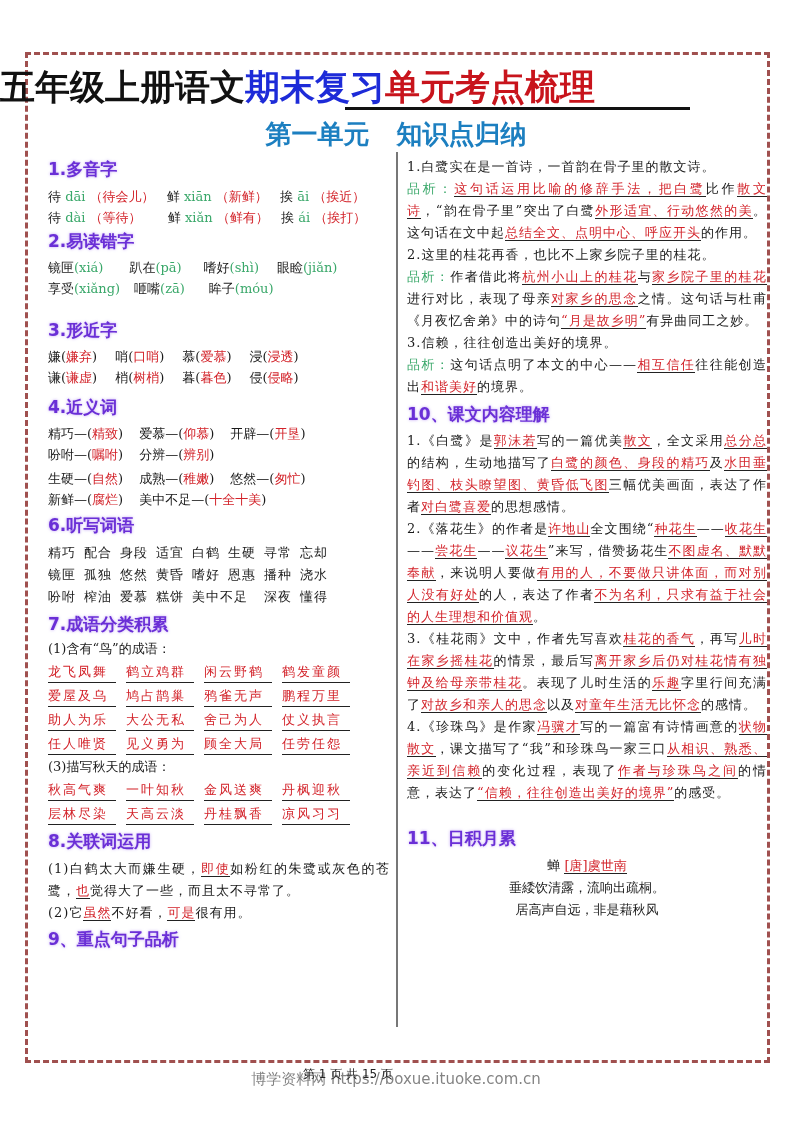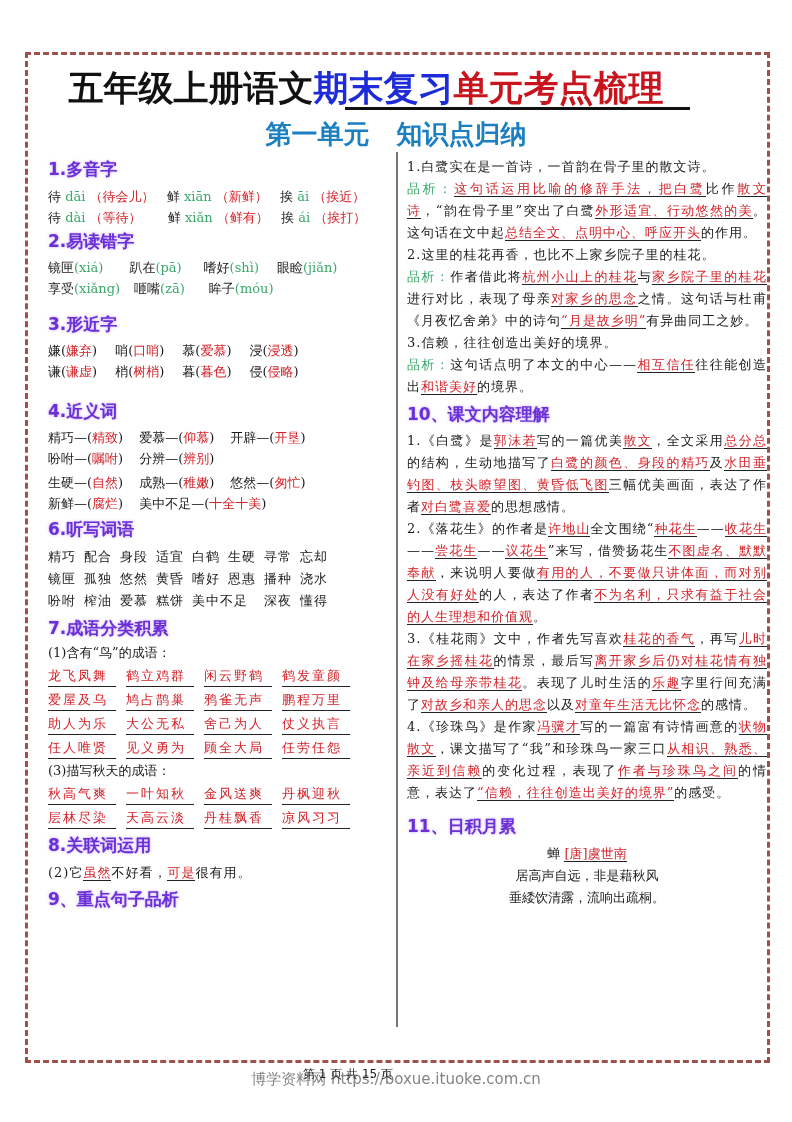--- a/index.html
+++ b/index.html
@@ -3,22 +3,22 @@
 <meta charset="utf-8">
 <style>
   * { box-sizing: border-box; margin: 0; padding: 0; }
   html, body { width: 792px; height: 1122px; background: #fff; overflow: hidden; }
   body { position: relative; font-family: "DejaVu Serif", "Liberation Serif", serif; color: #1a1a1a; }
   .frame {
     position: absolute; left: 25px; top: 52px; width: 745px; height: 1011px;
     border: 3px dashed #a0504f;
   }
   .title {
-    position: absolute; left: 0; width: 732px; top: 66px; text-align: center;
-    font-family: Liberation Sans, sans-serif; font-weight: bold;
+    position: absolute; left: 0; width: 732px; top: 66px; 
+    font-family: Liberation Serif, serif; font-weight: bold;
     font-size: 35px; letter-spacing: 0px; line-height: 44px;
   }
   .title .t1 { color: #111; }
   .title .t2 { color: #1d2bd8; }
   .title .t3 { color: #c8141c; }
   .title-rule { position: absolute; left: 345px; top: 107px; width: 345px; height: 3px; border-top: 2px solid #111; border-bottom: 1px solid #111; }
   .subtitle {
     position: absolute; left: 0; width: 792px; top: 116px; text-align: center;
     font-family: "DejaVu Sans", "Liberation Sans", sans-serif; font-weight: bold;
     font-size: 26px; color: #1c7fc0; line-height: 36px; word-spacing: 18px;
@@ -98,30 +98,30 @@
 
   <div class="h">2.易读错字</div>
   <div style="height:3px"></div>
   <div class="row">
     <span>镜匣</span><span class="py">(xiá)</span><span class="gap" style="width:26px"></span><span>趴在</span><span class="py">(pā)</span><span class="gap" style="width:22px"></span><span>嗜好</span><span class="py">(shì)</span><span class="gap" style="width:18px"></span><span>眼睑</span><span class="py">(jiǎn)</span>
   </div>
   <div class="row">
     <span>享受</span><span class="py">(xiǎng)</span><span class="gap" style="width:14px"></span><span>咂嘴</span><span class="py">(zā)</span><span class="gap" style="width:24px"></span><span>眸子</span><span class="py">(móu)</span>
   </div>
 
-  <div class="h" style="margin-top:12px">3.形近字</div>
+  <div class="h" style="margin-top:18px">3.形近字</div>
   <div style="height:3px"></div>
   <div class="row">
     <span>嫌</span>(<span class="red">嫌弃</span>)<span class="gap" style="width:18px"></span><span>哨</span>(<span class="red">口哨</span>)<span class="gap" style="width:18px"></span><span>慕</span>(<span class="red">爱慕</span>)<span class="gap" style="width:18px"></span><span>浸</span>(<span class="red">浸透</span>)
   </div>
   <div class="row">
     <span>谦</span>(<span class="red">谦虚</span>)<span class="gap" style="width:18px"></span><span>梢</span>(<span class="red">树梢</span>)<span class="gap" style="width:18px"></span><span>暮</span>(<span class="red">暮色</span>)<span class="gap" style="width:18px"></span><span>侵</span>(<span class="red">侵略</span>)
   </div>
 
-  <div class="h" style="margin-top:16px">4.近义词</div>
+  <div class="h" style="margin-top:6px">4.近义词</div>
   <div style="height:3px"></div>
   <div class="row">
     <span>精巧</span>—(<span class="red">精致</span>)<span class="gap" style="width:16px"></span><span>爱慕</span>—(<span class="red">仰慕</span>)<span class="gap" style="width:16px"></span><span>开辟</span>—(<span class="red">开垦</span>)
   </div>
   <div class="row">
     <span>吩咐</span>—(<span class="red">嘱咐</span>)<span class="gap" style="width:16px"></span><span>分辨</span>—(<span class="red">辨别</span>)
   </div>
 
   <div style="height:3px"></div>
   <div class="row">
@@ -148,20 +148,21 @@
   <div class="idiom-row"><span class="idiom">龙飞凤舞</span><span class="idiom">鹤立鸡群</span><span class="idiom">闲云野鹤</span><span class="idiom">鹤发童颜</span></div>
   <div class="idiom-row"><span class="idiom">爱屋及乌</span><span class="idiom">鸠占鹊巢</span><span class="idiom">鸦雀无声</span><span class="idiom">鹏程万里</span></div>
   <div class="idiom-row"><span class="idiom">助人为乐</span><span class="idiom">大公无私</span><span class="idiom">舍己为人</span><span class="idiom">仗义执言</span></div>
   <div class="idiom-row"><span class="idiom">任人唯贤</span><span class="idiom">见义勇为</span><span class="idiom">顾全大局</span><span class="idiom">任劳任怨</span></div>
   <div class="row" style="line-height:22px">(3)描写秋天的成语：</div>
   <div class="idiom-row"><span class="idiom">秋高气爽</span><span class="idiom">一叶知秋</span><span class="idiom">金风送爽</span><span class="idiom">丹枫迎秋</span></div>
   <div class="idiom-row"><span class="idiom">层林尽染</span><span class="idiom">天高云淡</span><span class="idiom">丹桂飘香</span><span class="idiom">凉风习习</span></div>
 
   <div class="h" style="margin-top:2px">8.关联词运用</div>
   <div style="height:4px"></div>
+  <div class="para"><span>(1)白鹤太大而嫌生硬，</span><span class="red ul">即使</span><span>如粉红的朱鹭或灰色的苍鹭，</span><span class="red ul">也</span><span>觉得大了一些，而且太不寻常了。</span></div>
   <div class="para"><span>(2)它</span><span class="red ul">虽然</span><span>不好看，</span><span class="red ul">可是</span><span>很有用。</span></div>
 
   <div class="h" style="margin-top:2px">9、重点句子品析</div>
 </div>
 
 <div class="col right">
   <div class="para">1.白鹭实在是一首诗，一首韵在骨子里的散文诗。</div>
   <div class="para">
     <span class="green">品析：</span><span class="red ul">这句话运用比喻的修辞手法，把白鹭</span><span>比作</span><span class="red ul">散文诗</span><span>，“韵在骨子里”突出了白鹭</span><span class="red ul">外形适宜、行动悠然的美</span><span>。这句话在文中起</span><span class="red ul">总结全文、点明中心、呼应开头</span><span>的作用。</span>
   </div>
@@ -182,21 +183,21 @@
   <div class="para">
     <span>2.《落花生》的作者是</span><span class="red ul">许地山</span><span>全文围绕“</span><span class="red ul">种花生</span><span>——</span><span class="red ul">收花生</span><span>——</span><span class="red ul">尝花生</span><span>——</span><span class="red ul">议花生</span><span>”来写，借赞扬花生</span><span class="red ul">不图虚名、默默奉献</span><span>，来说明人要做</span><span class="red ul">有用的人，不要做只讲体面，而对别人没有好处</span><span>的人，表达了作者</span><span class="red ul">不为名利，只求有益于社会的人生理想和价值观</span><span>。</span>
   </div>
   <div class="para">
     <span>3.《桂花雨》文中，作者先写喜欢</span><span class="red ul">桂花的香气</span><span>，再写</span><span class="red ul">儿时在家乡摇桂花</span><span>的情景，最后写</span><span class="red ul">离开家乡后仍对桂花情有独钟及给母亲带桂花</span><span>。表现了儿时生活的</span><span class="red ul">乐趣</span><span>字里行间充满了</span><span class="red ul">对故乡和亲人的思念</span><span>以及</span><span class="red ul">对童年生活无比怀念</span><span>的感情。</span>
   </div>
   <div class="para">
     <span>4.《珍珠鸟》是作家</span><span class="red ul">冯骥才</span><span>写的一篇富有诗情画意的</span><span class="red ul">状物散文</span><span>，课文描写了“我”和珍珠鸟一家三口</span><span class="red ul">从相识、熟悉、亲近到信赖</span><span>的变化过程，表现了</span><span class="red ul">作者与珍珠鸟之间</span><span>的情意，表达了</span><span class="red ul">“信赖，往往创造出美好的境界”</span><span>的感受。</span>
   </div>
 
-  <div class="h" style="margin-top:9px">11、日积月累</div>
+  <div class="h" style="margin-top:21px">11、日积月累</div>
   <div style="height:4px"></div>
   <div class="poem"><span>蝉</span> <span class="red ul">[唐]虞世南</span></div>
+  <div class="poem">垂緌饮清露，流响出疏桐。</div>
   <div class="poem">居高声自远，非是藉秋风</div>
-  <div class="poem">垂緌饮清露，流响出疏桐。</div>
 </div>
 
 <div class="watermark">博学资料网 https://boxue.ituoke.com.cn</div>
 <div class="footer-page">第 1 页 共 15 页</div>
 
 </body></html>

